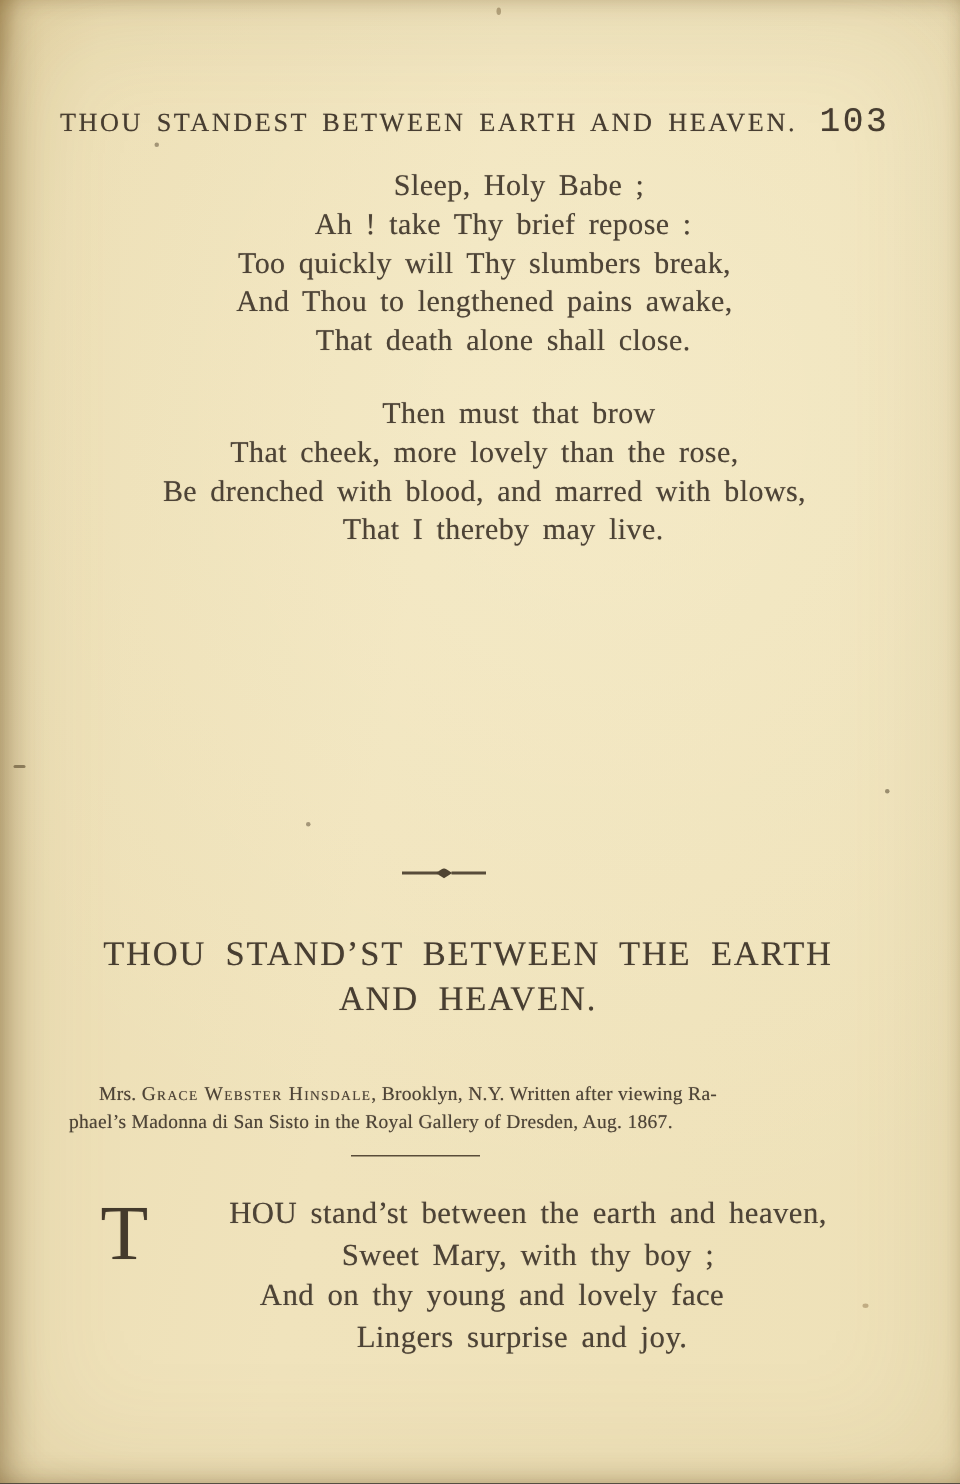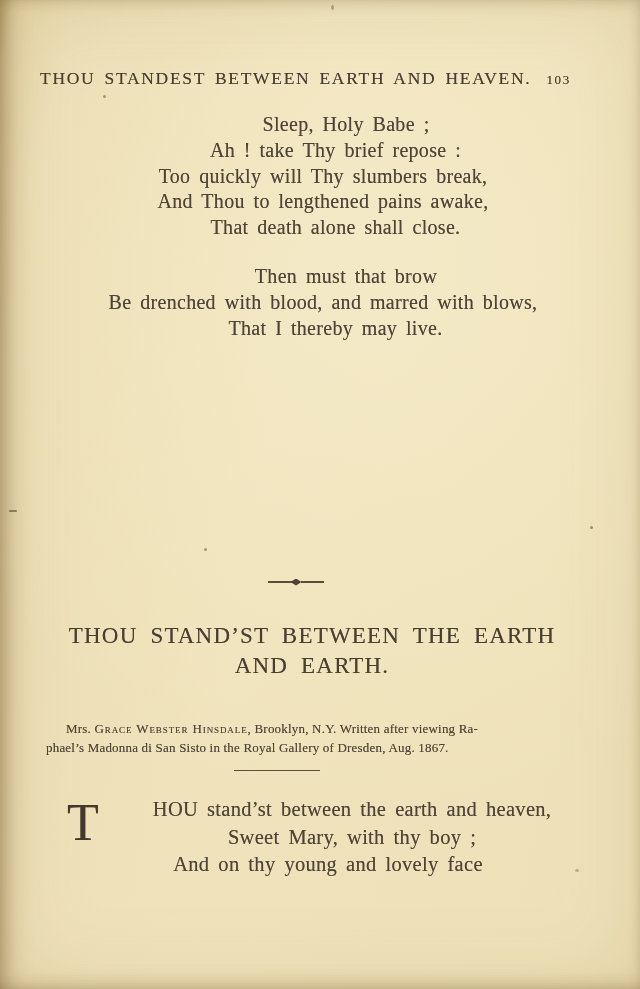--- a/index.html
+++ b/index.html
@@ -23,21 +23,21 @@
       inset 0 -12px 20px -12px rgba(100,72,28,0.30),
       inset 0 7px 16px -10px rgba(100,72,28,0.18);
   }
   .ink { text-shadow:0 0 0.5px rgba(77,67,54,0.55); }
 
   .header {
     position:absolute; top:68px; left:40px; width:510px;
     text-align:center; font-size:17.5px; letter-spacing:1.7px; word-spacing:3px;
     color:#473d31; white-space:nowrap;
   }
-  .pagenum { margin-left:15px; font-size:13px; }
+  .pagenum { margin-left:15px; font-size:23px;font-family:Liberation Mono, monospace; }
 
   .poem { font-size:20px; line-height:25.8px; letter-spacing:0.3px; word-spacing:3.5px; }
   .poem1 { position:absolute; top:112px; left:63px; width:520px; }
   .stanza { margin-bottom:23px; }
   .line { white-space:nowrap;text-align:center; }
   .ind1 { padding-left:25px; }
   .ind2 { padding-left:46px; }
 
   .ornament {
     position:absolute; top:577px; left:268px; width:56px; height:10px;
@@ -96,48 +96,50 @@
   <div class="poem poem1 ink">
     <div class="stanza">
       <div class="line ind2">Sleep, Holy Babe ;</div>
       <div class="line ind1">Ah ! take Thy brief repose :</div>
       <div class="line">Too quickly will Thy slumbers break,</div>
       <div class="line">And Thou to lengthened pains awake,</div>
       <div class="line ind1">That death alone shall close.</div>
     </div>
     <div class="stanza">
       <div class="line ind2">Then must that brow</div>
+      <div class="line">That cheek, more lovely than the rose,</div>
       <div class="line">Be drenched with blood, and marred with blows,</div>
       <div class="line ind1">That I thereby may live.</div>
     </div>
   </div>
 
   <div class="ornament">
     <span class="orn-line"></span>
     <span class="orn-diamond"></span>
     <span class="orn-line"></span>
   </div>
 
   <div class="section-title ink">
     <div>THOU STAND’ST BETWEEN THE EARTH</div>
-    <div>AND EARTH.</div>
+    <div>AND HEAVEN.</div>
   </div>
 
   <div class="attribution ink">
     <div class="attr-line1"><span>Mrs. </span><span class="smallcaps">Grace Webster Hinsdale</span><span>, Brooklyn, N.Y.  Written after viewing Ra-</span></div>
     <div class="attr-line2">phael’s Madonna di San Sisto in the Royal Gallery of Dresden, Aug. 1867.</div>
   </div>
 
   <div class="short-rule"></div>
 
   <div class="poem poem2 ink">
     <span class="dropcap">T</span>
     <div class="line">HOU stand’st between the earth and heaven,</div>
     <div class="line">Sweet Mary, with thy boy ;</div>
     <div class="line p2l3">And on thy young and lovely face</div>
+    <div class="line p2ind">Lingers surprise and joy.</div>
   </div>
 
   <div class="speck s1"></div>
   <div class="speck s2"></div>
   <div class="speck s3"></div>
   <div class="speck s4"></div>
   <div class="speck s5"></div>
   <div class="speck s6"></div>
 
 </div>

